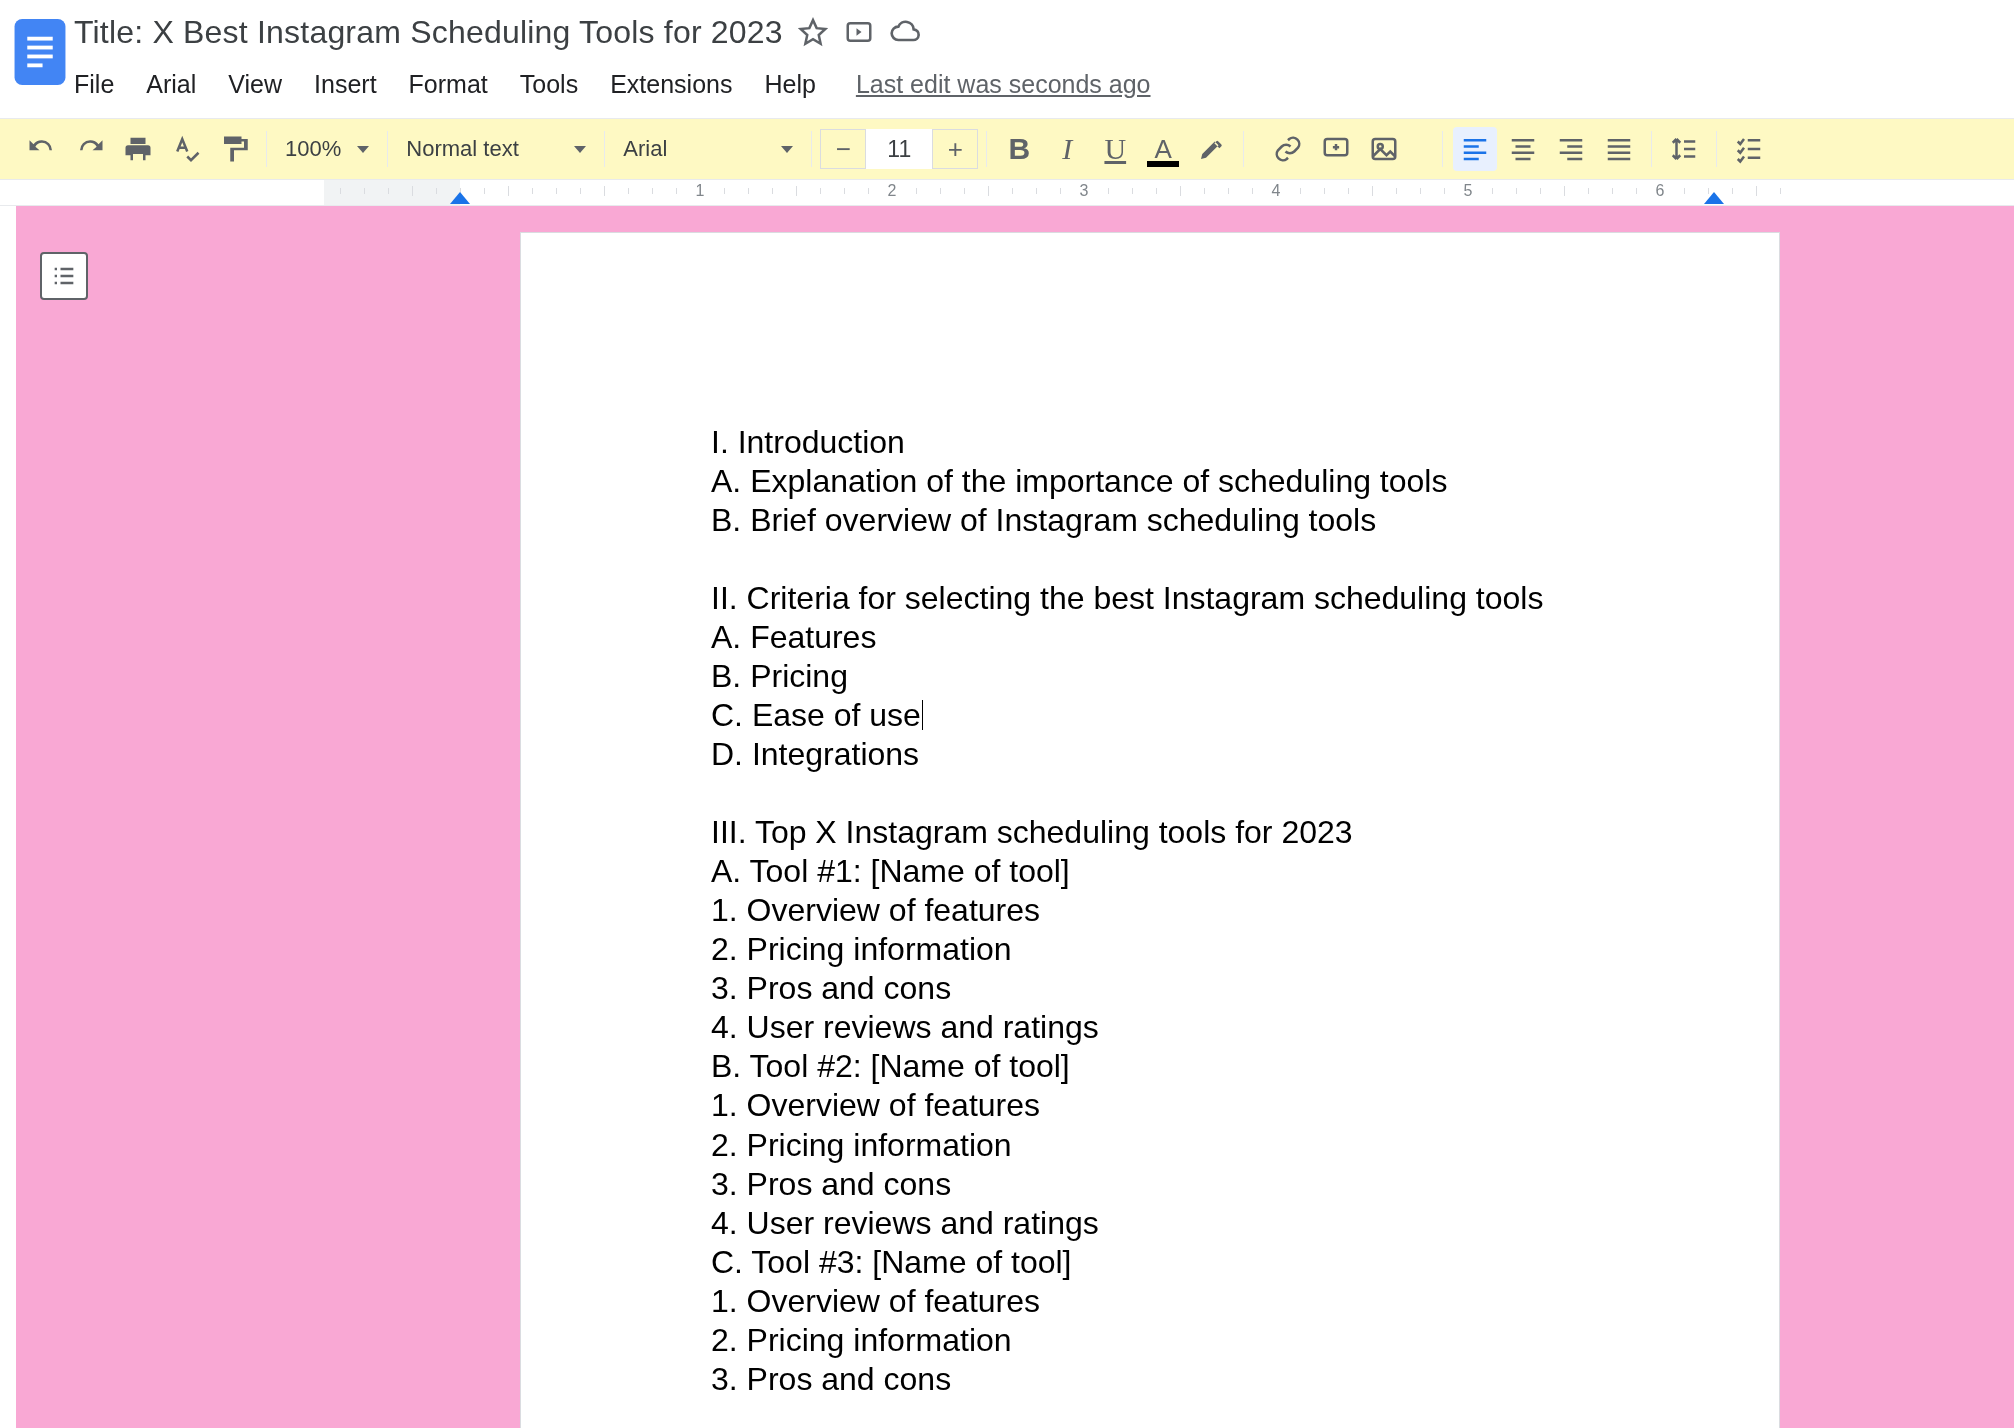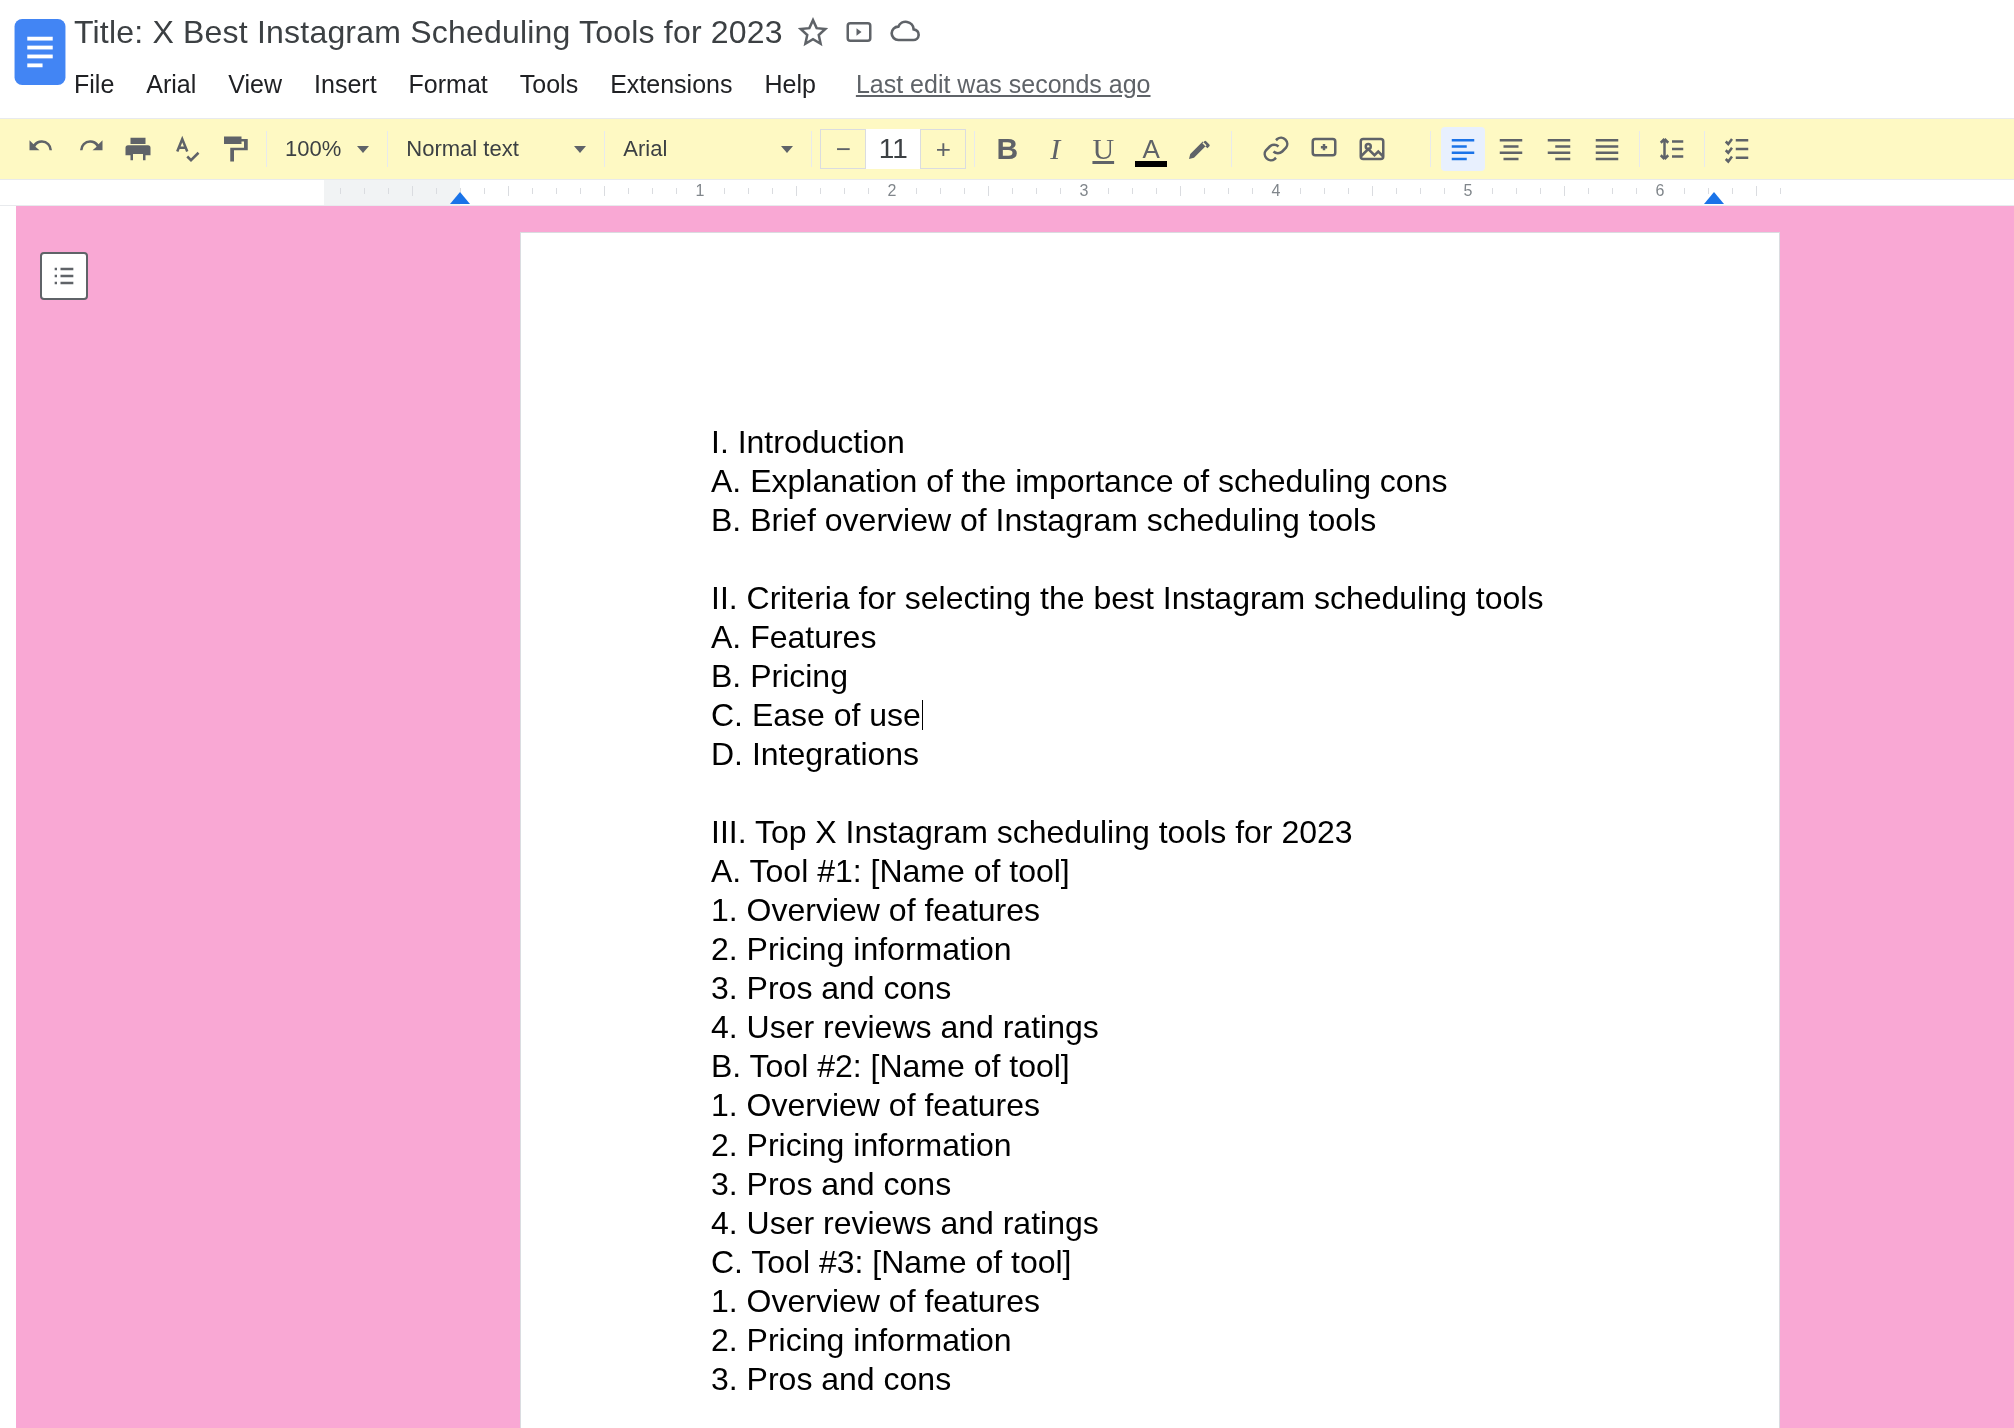--- a/index.html
+++ b/index.html
@@ -121,22 +121,22 @@
     width: 44px; height: 40px;
     display: flex; align-items: center; justify-content: center;
     color: #5f6368; cursor: pointer;
     font-size: 26px;
     border-left: 1px solid #dadce0;
     border-right: 1px solid #dadce0;
   }
   .fs-btn:first-child { border-left: none; border-right: none;}
   .fs-btn:last-child { border-right: none; border-left:none;}
   .fs-input {
-    width: 56px; height: 40px;
-    text-align: center; font-size: 28px;
+    width: 68px; height: 40px;
+    text-align: center; font-size: 23px;
     border: none; outline: none;
     border-left: 1px solid #dadce0;
     border-right: 1px solid #dadce0;
     color: #3c4043;
   }
   .bold-icon, .italic-icon, .underline-icon {
     font-family: Georgia, 'Times New Roman', serif;
     font-size: 30px;
     color: #5f6368;
     line-height: 1;
@@ -486,21 +486,21 @@
 
 <div class="canvas">
   <div class="vruler"></div>
   <div class="outline-toggle">
     <svg viewBox="0 0 24 24" width="28" height="28" stroke="#5f6368" stroke-width="2">
         <path d="M4 6h2M9 6h11M4 12h2M9 12h11M4 18h2M9 18h11"></path>
       </svg>
   </div>
   <div class="page" id="page">
       <div class="doc-line">I. Introduction</div>
-      <div class="doc-line">A. Explanation of the importance of scheduling cons</div>
+      <div class="doc-line">A. Explanation of the importance of scheduling tools</div>
       <div class="doc-line">B. Brief overview of Instagram scheduling tools</div>
       <div class="doc-line blank"></div>
       <div class="doc-line">II. Criteria for selecting the best Instagram scheduling tools</div>
       <div class="doc-line">A. Features</div>
       <div class="doc-line">B. Pricing</div>
       <div class="doc-line">C. Ease of use<span class="cursor"></span></div>
       <div class="doc-line">D. Integrations</div>
       <div class="doc-line blank"></div>
       <div class="doc-line">III. Top X Instagram scheduling tools for 2023</div>
       <div class="doc-line">A. Tool #1: [Name of tool]</div>

